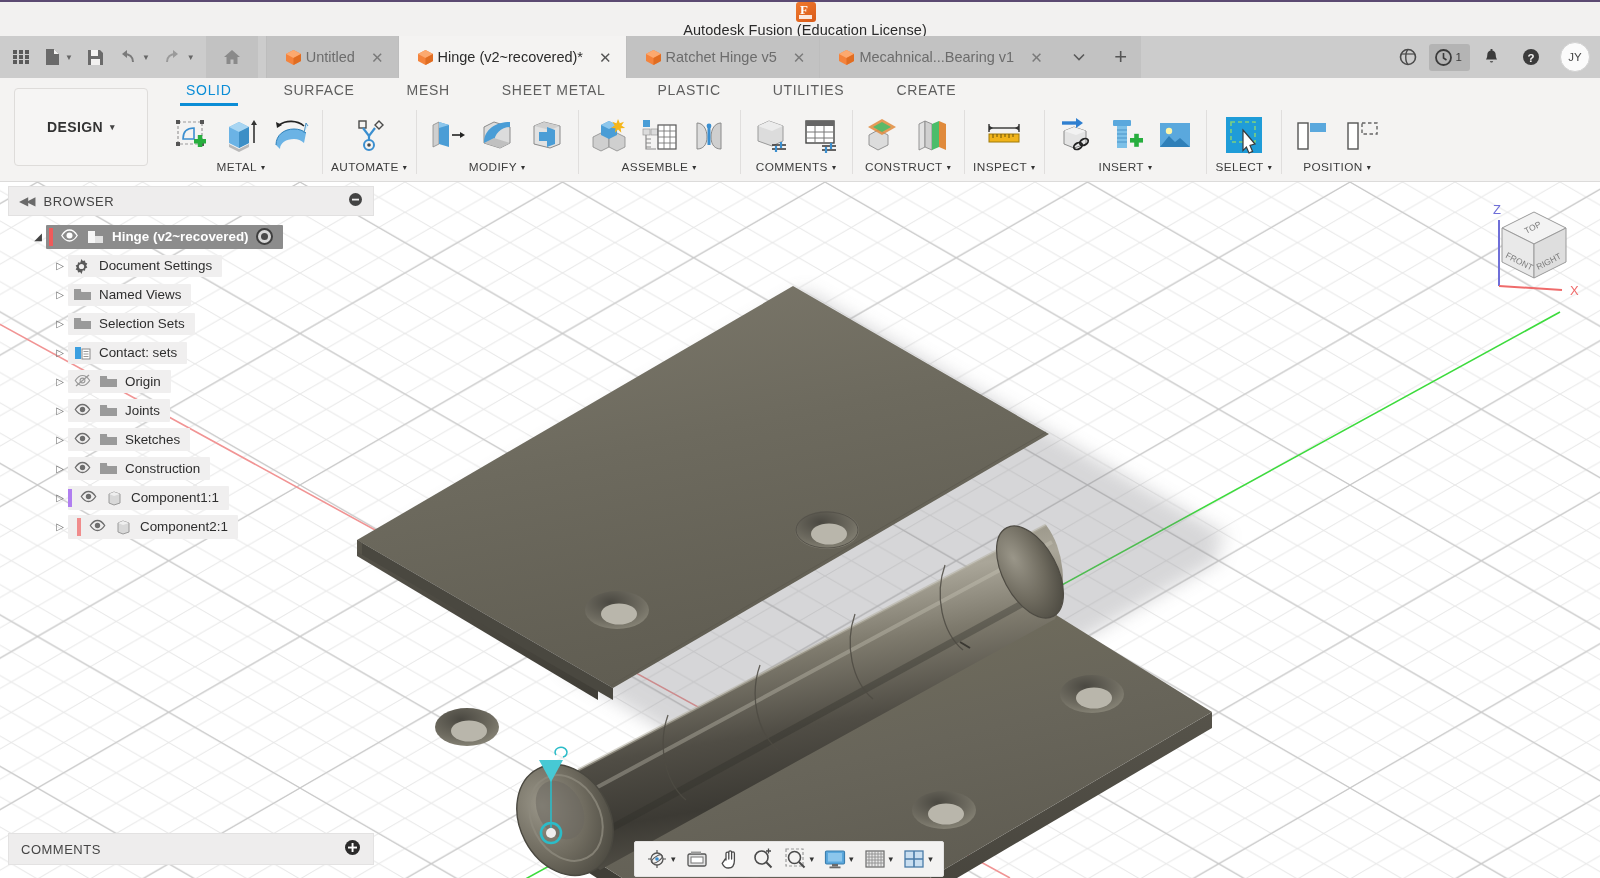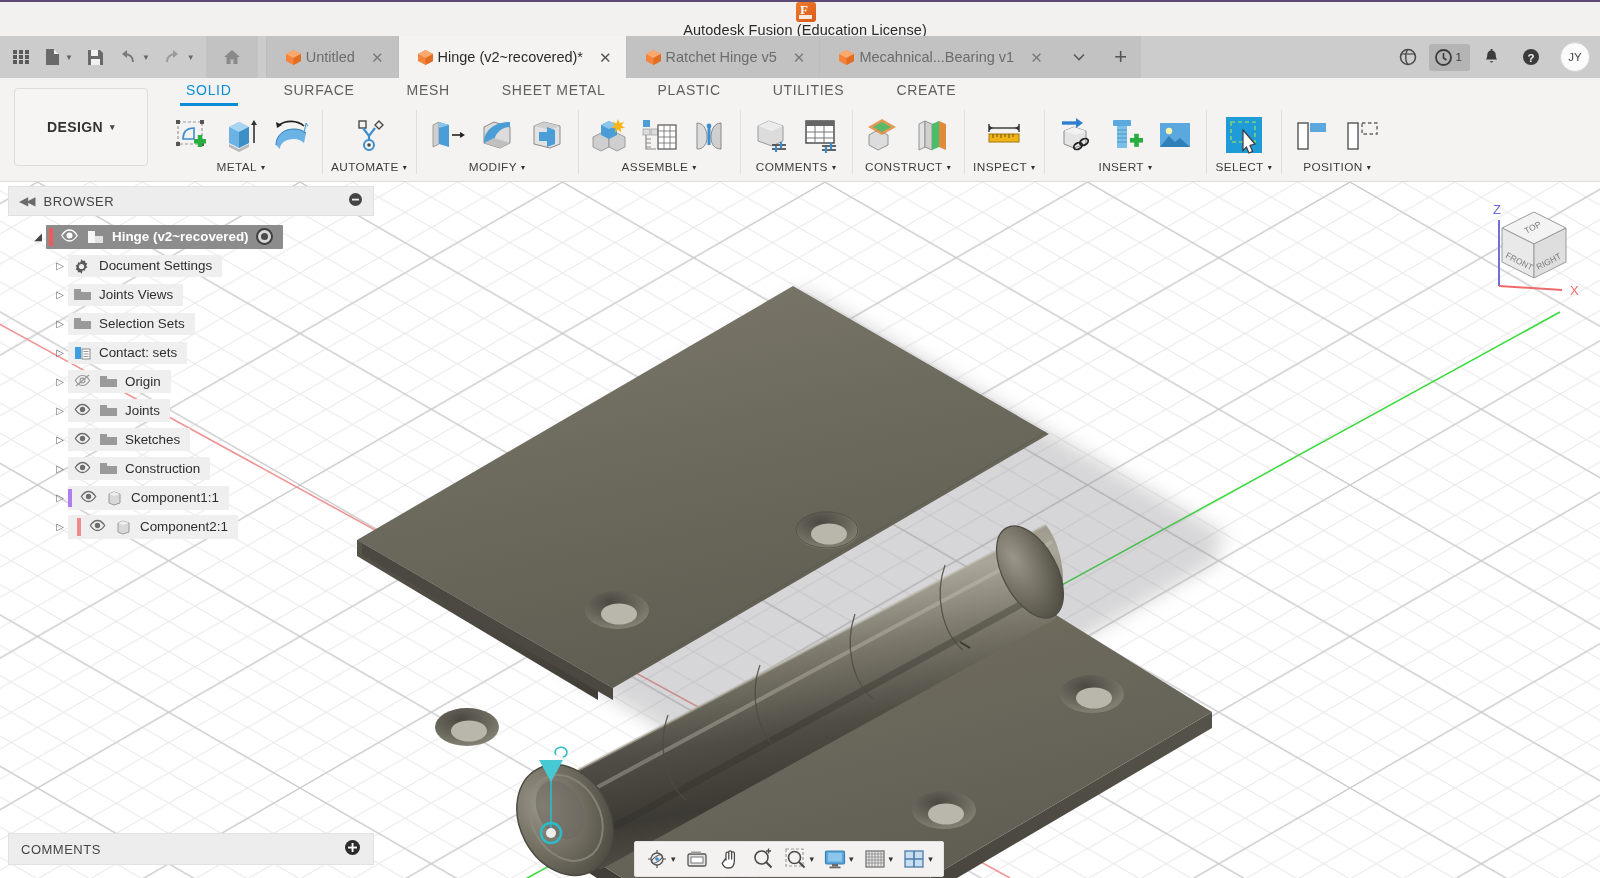--- a/index.html
+++ b/index.html
@@ -864,21 +864,21 @@
 
         <div class="trow" style="padding-left:44px;">
           <span class="twist">▷</span>
           <span class="trow-body">
             <span class="ficon">
               <svg width="19" height="15" viewBox="0 0 19 15">
                   <path d="M1 3h6l1.6 2H18v8H1z" fill="#9a9a9a"></path>
                   <rect x="1" y="2" width="7" height="2" fill="#9a9a9a"></rect>
                 </svg>
             </span>
-            <span class="tlabel">Joints Views</span>
+            <span class="tlabel">Named Views</span>
           </span>
         </div>
 
         <div class="trow" style="padding-left:44px;">
           <span class="twist">▷</span>
           <span class="trow-body">
             <span class="ficon">
               <svg width="19" height="15" viewBox="0 0 19 15">
                   <path d="M1 3h6l1.6 2H18v8H1z" fill="#9a9a9a"></path>
                   <rect x="1" y="2" width="7" height="2" fill="#9a9a9a"></rect>

